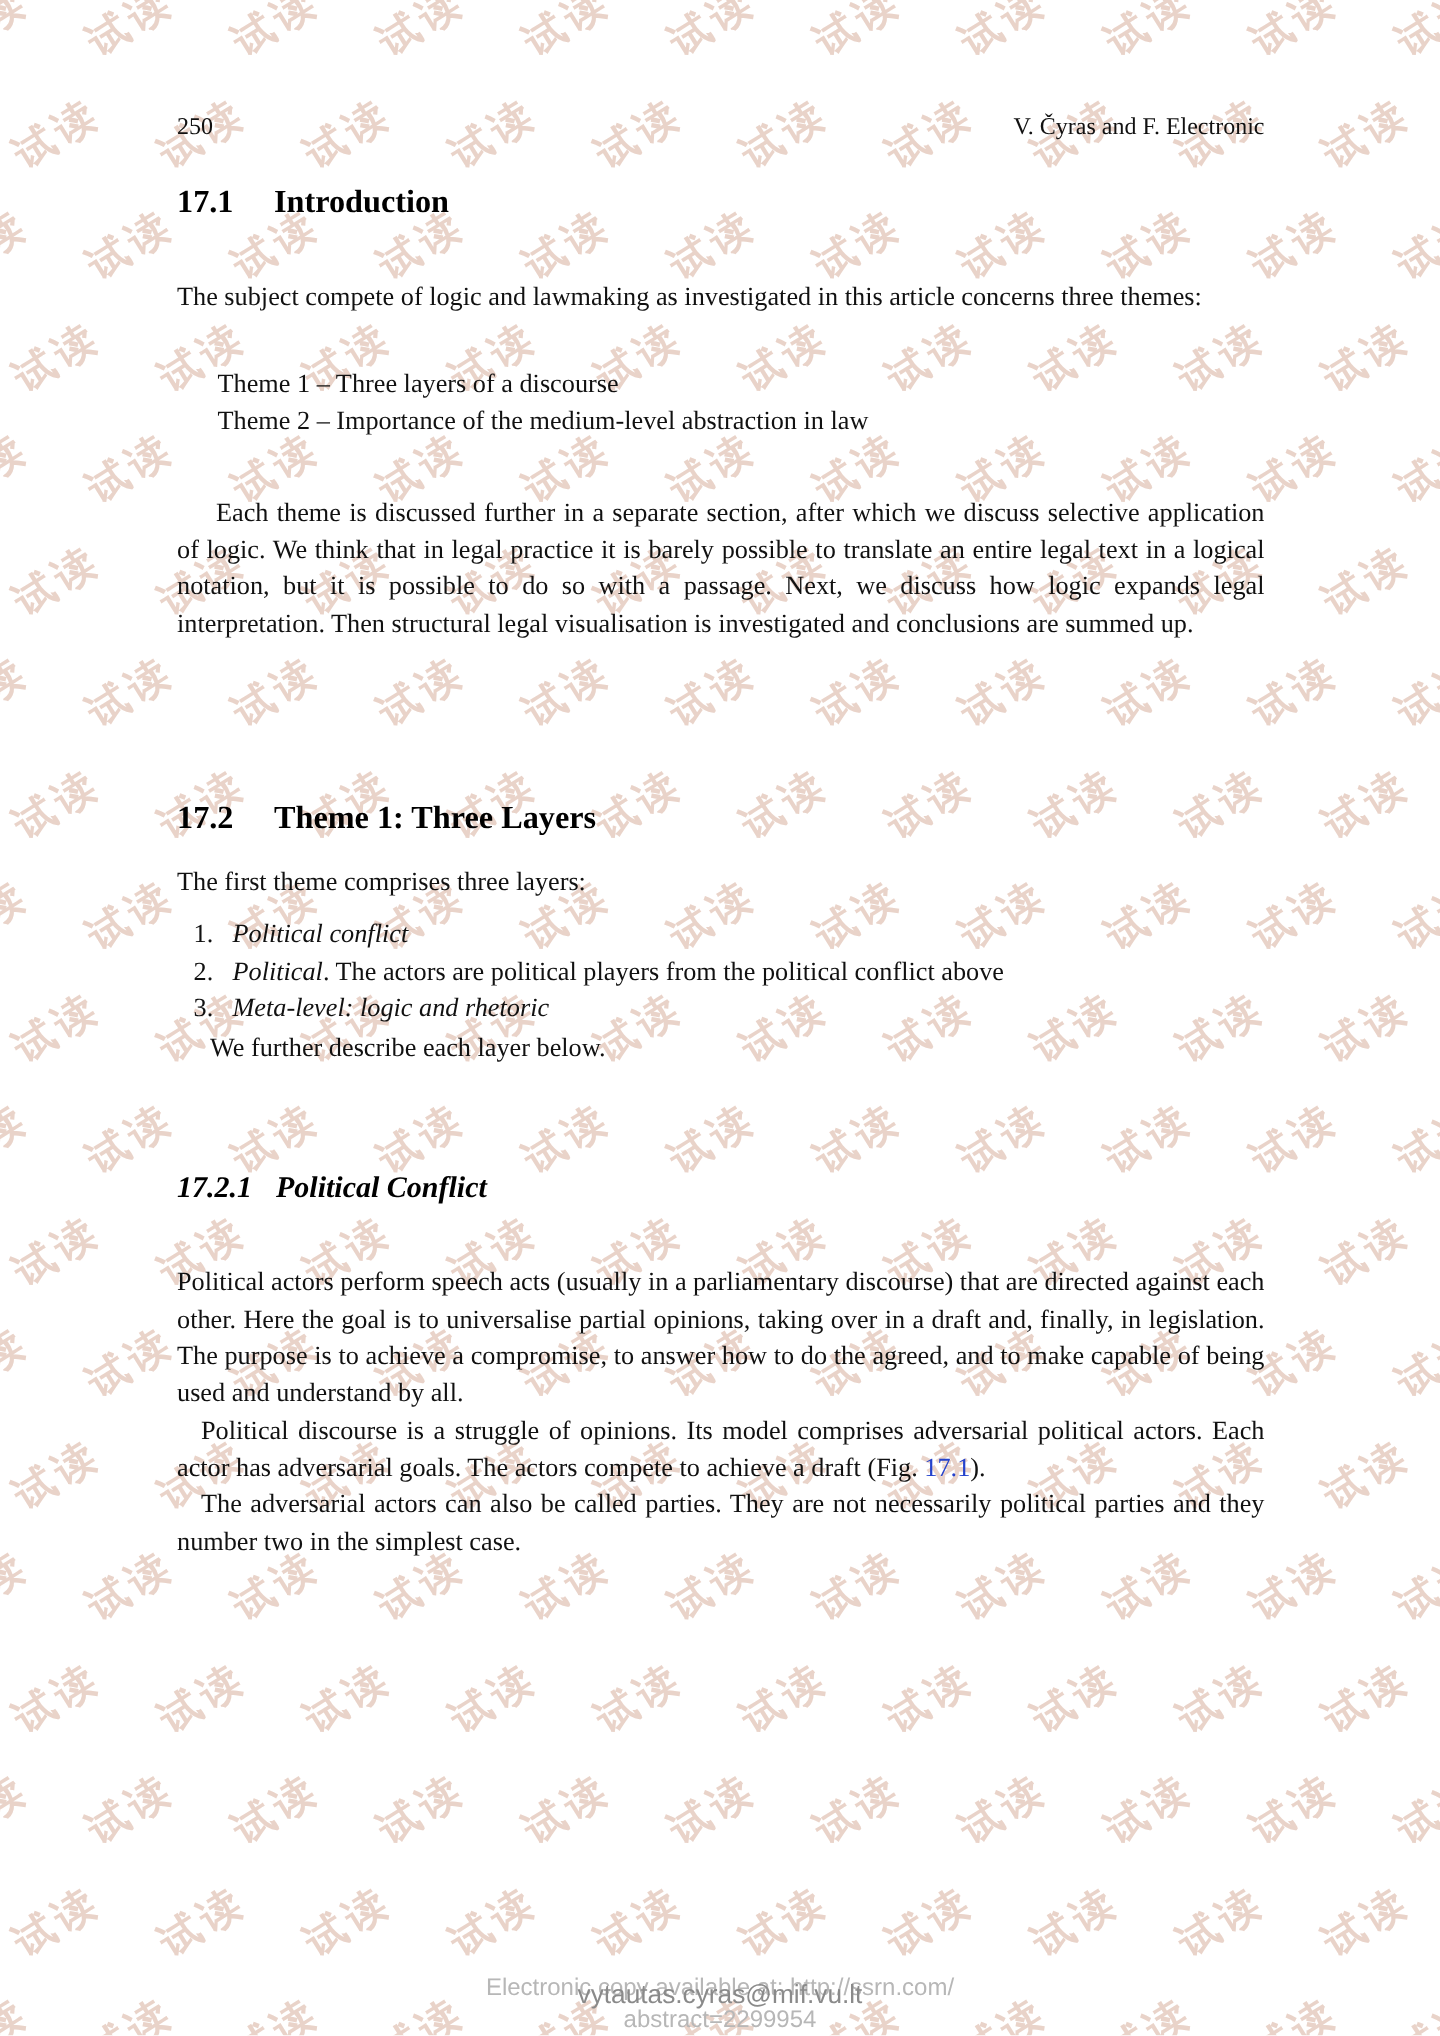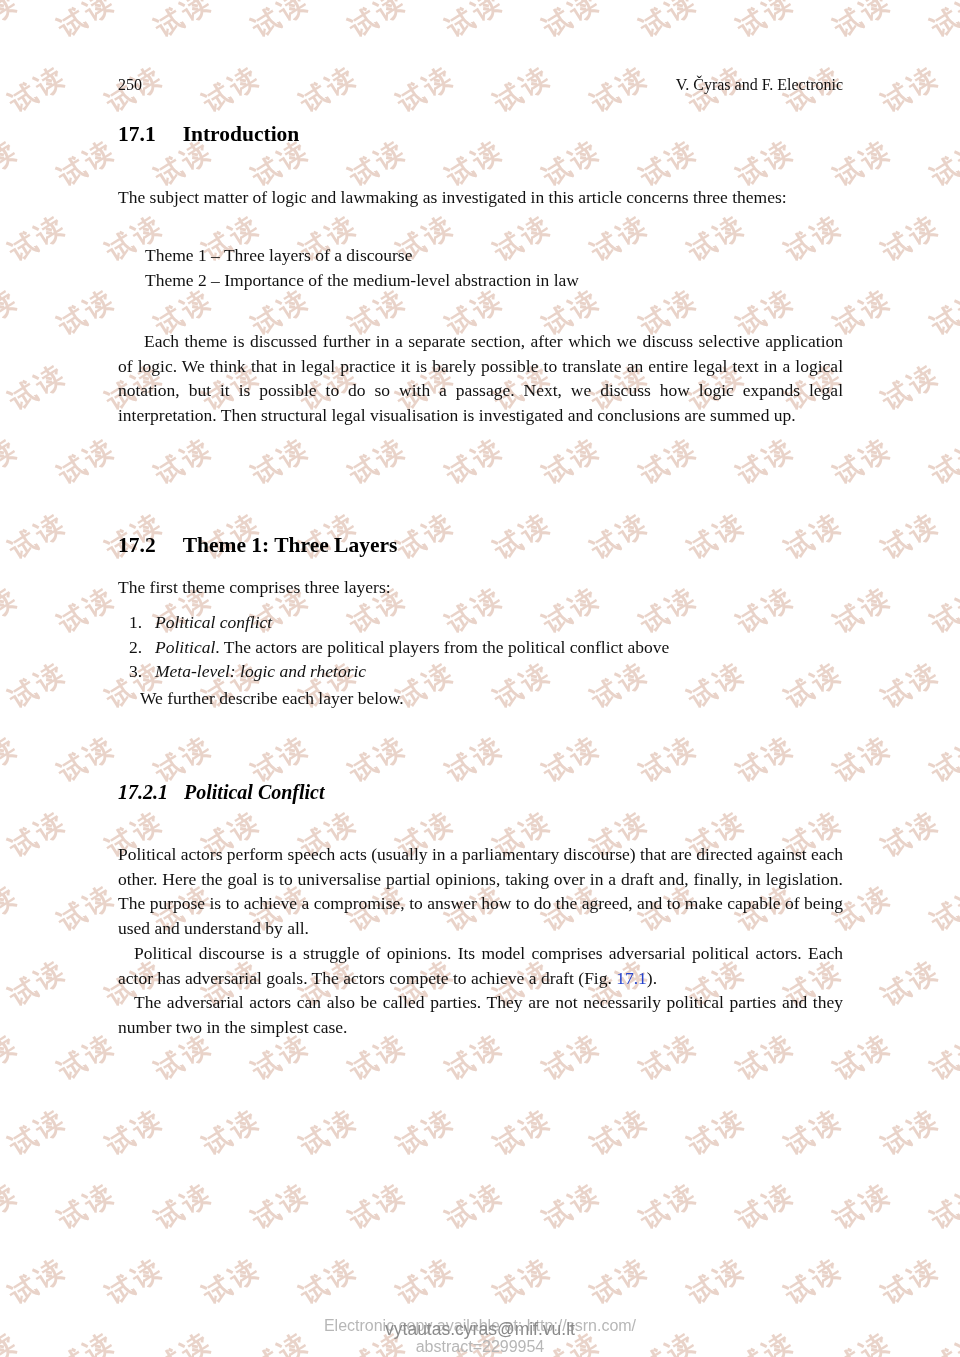--- a/index.html
+++ b/index.html
@@ -272,21 +272,21 @@
   <div id="running-head" class="abs">
     <span>250</span>
     <span>V. Čyras and F. Electronic</span>
   </div>
 
   <div class="abs h1" style="top:121px;">
     <span class="sec-num">17.1</span><span class="sec-title">Introduction</span>
   </div>
 
   <div class="abs body-txt" style="top:185px;">
-    <p>The subject matter of logic and lawmaking as investigated in this article concerns three themes:</p>
+    <p>The subject compete of logic and lawmaking as investigated in this article concerns three themes:</p>
   </div>
 
   <div class="abs plain-lines" id="theme-list" style="top:243px;">
     <div>Theme 1 – Three layers of a discourse</div>
     <div>Theme 2 – Importance of the medium-level abstraction in law</div>
   </div>
 
   <div class="abs body-txt" style="top:329px;">
     <p class="indent">Each theme is discussed further in a separate section, after which we discuss selective application of logic. We think that in legal practice it is barely possible to translate an entire legal text in a logical notation, but it is possible to do so with a passage. Next, we discuss how logic expands legal interpretation. Then structural legal visualisation is investigated and conclusions are summed up.</p>
   </div>

